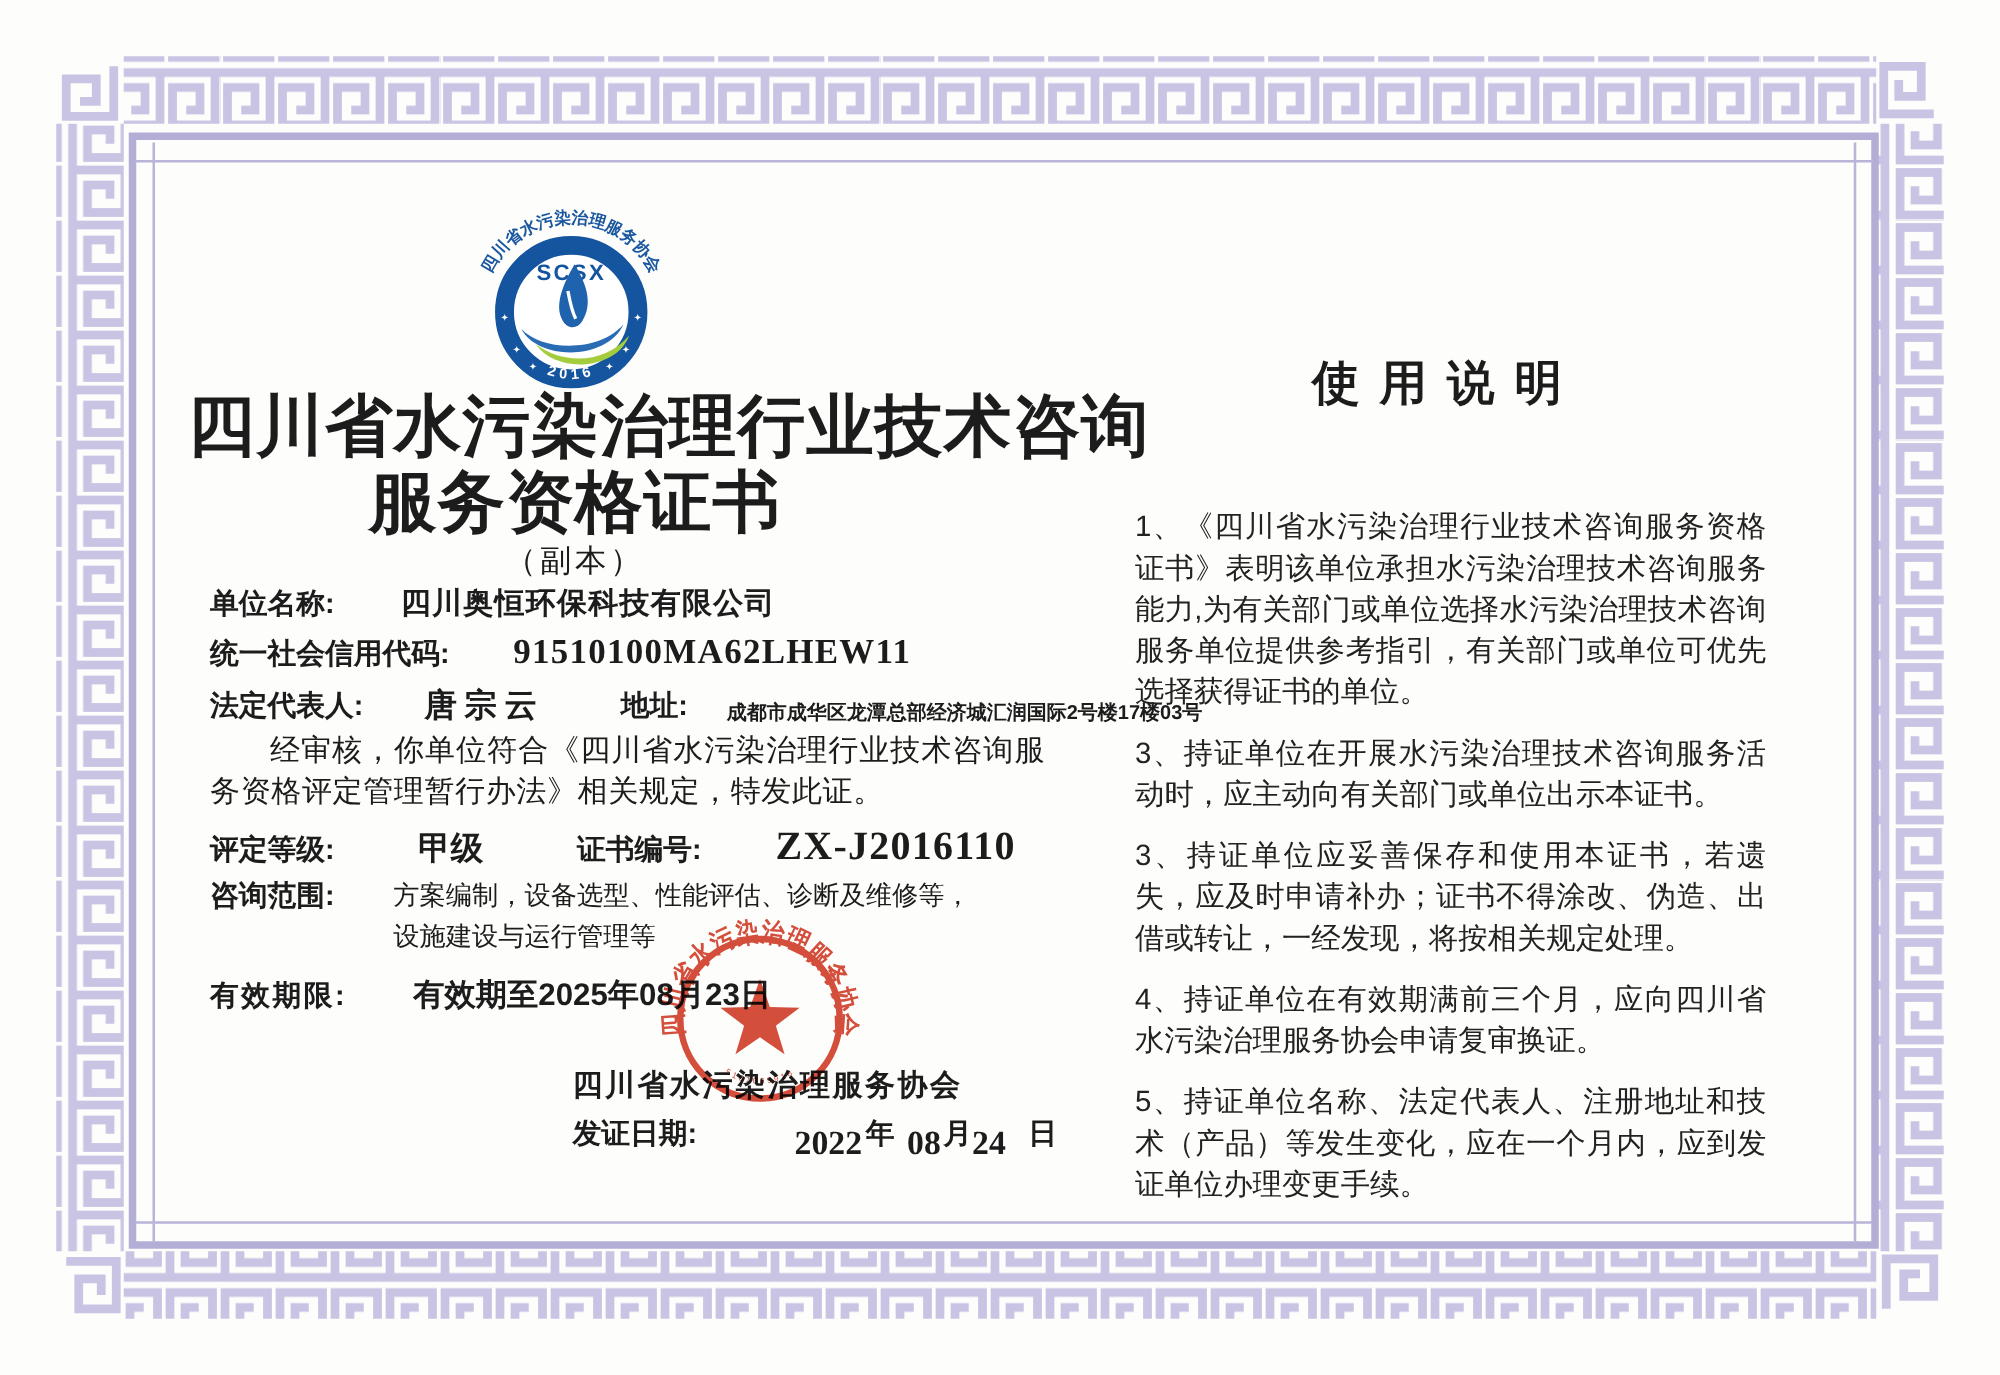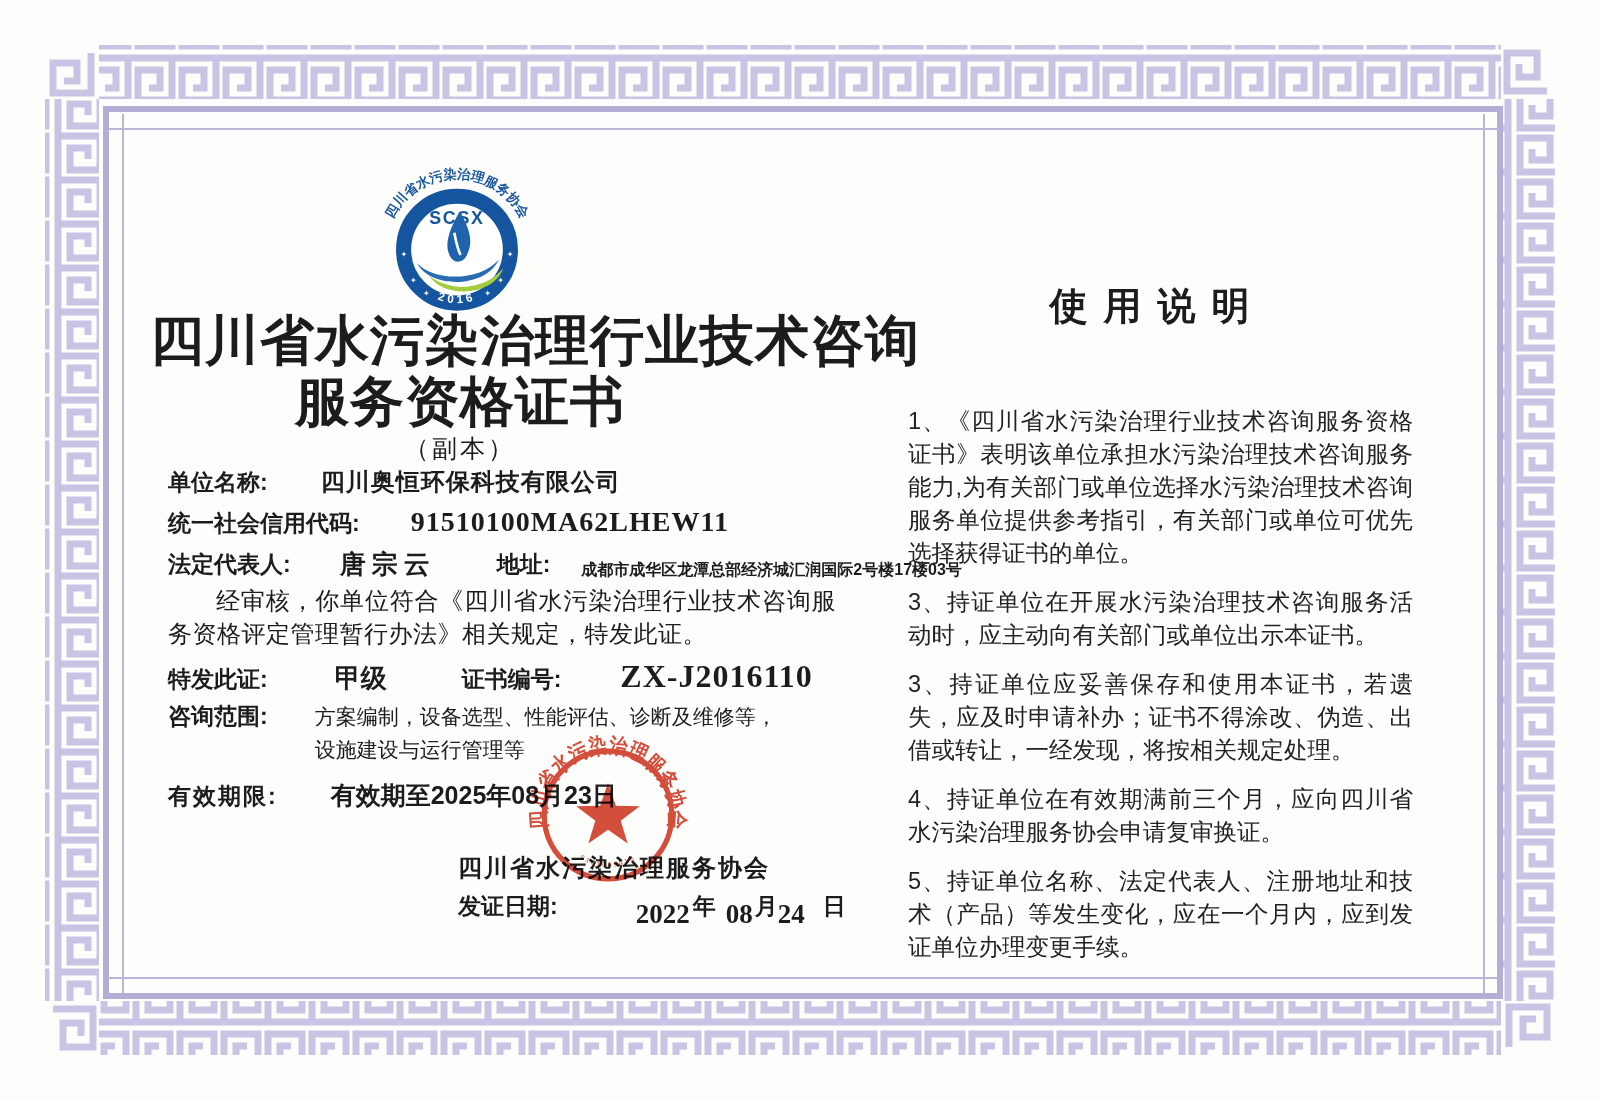--- a/index.html
+++ b/index.html
@@ -136,21 +136,21 @@
   <div class="row" style="left:168px; top:547px;align-items:center;">
     <span class="lbl">法定代表人:</span>
     <span class="val-hei" style="margin-left:18px; font-size:26px; letter-spacing:6px;">唐宗云</span>
     <span class="lbl" style="margin-left:30px;">地址:</span>
     <span class="val-small">成都市成华区龙潭总部经济城汇润国际2号楼17楼03号</span>
   </div>
 
   <p class="abs approval">经审核，你单位符合《四川省水污染治理行业技术咨询服务资格评定管理暂行办法》相关规定，特发此证。</p>
 
   <div class="row" style="left:168px; top:658px;">
-    <span class="lbl">特发此证:</span>
+    <span class="lbl">评定等级:</span>
     <span class="val-hei" style="margin-left:36px; font-size:26px;">甲级</span>
     <span class="lbl" style="margin-left:44px;">证书编号:</span>
     <span class="val-serif" style="margin-left:28px; font-size:32px;">ZX-J2016110</span>
   </div>
 
   <div class="row" style="left:168px; top:700px; align-items:flex-start;">
     <span class="lbl" style="line-height:33px;">咨询范围:</span>
     <span class="scope-val" style="margin-left:16px;">方案编制，设备选型、性能评估、诊断及维修等，设施建设与运行管理等</span>
   </div>
 

